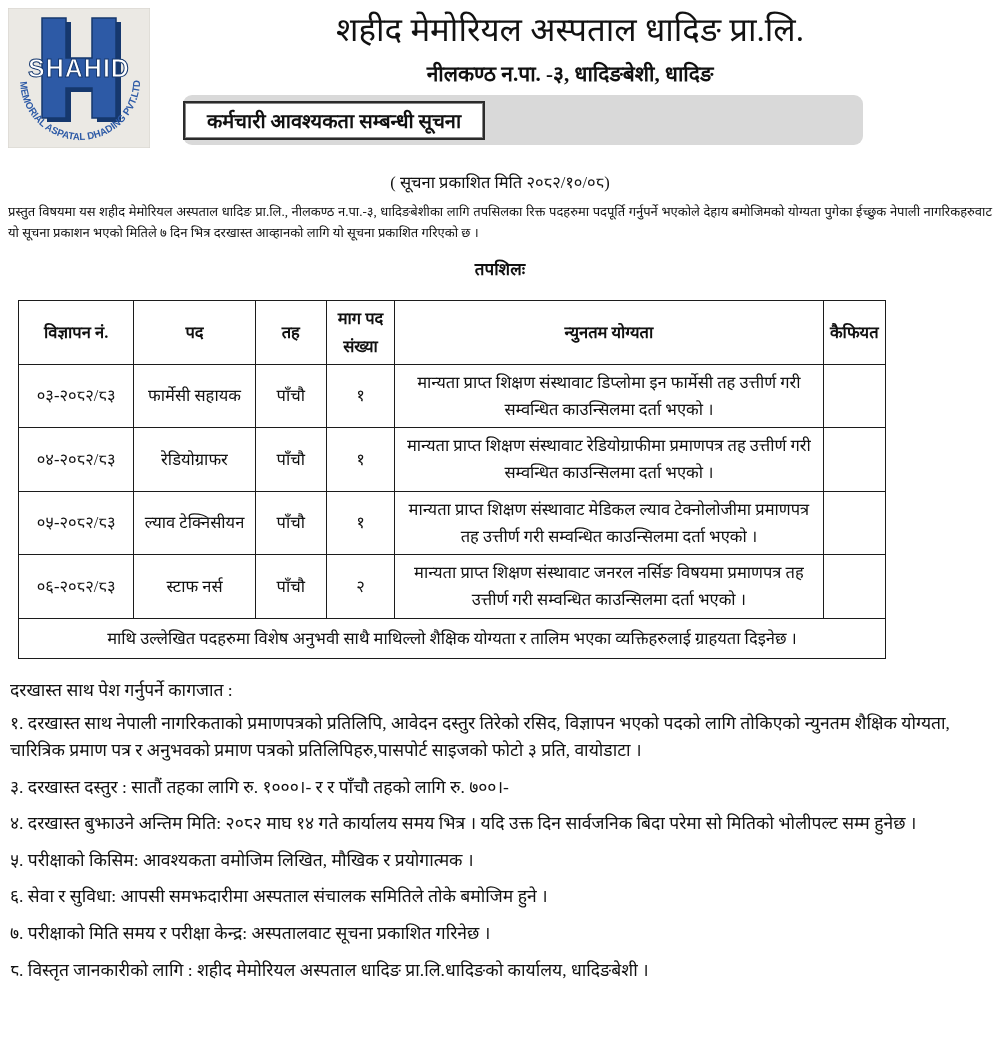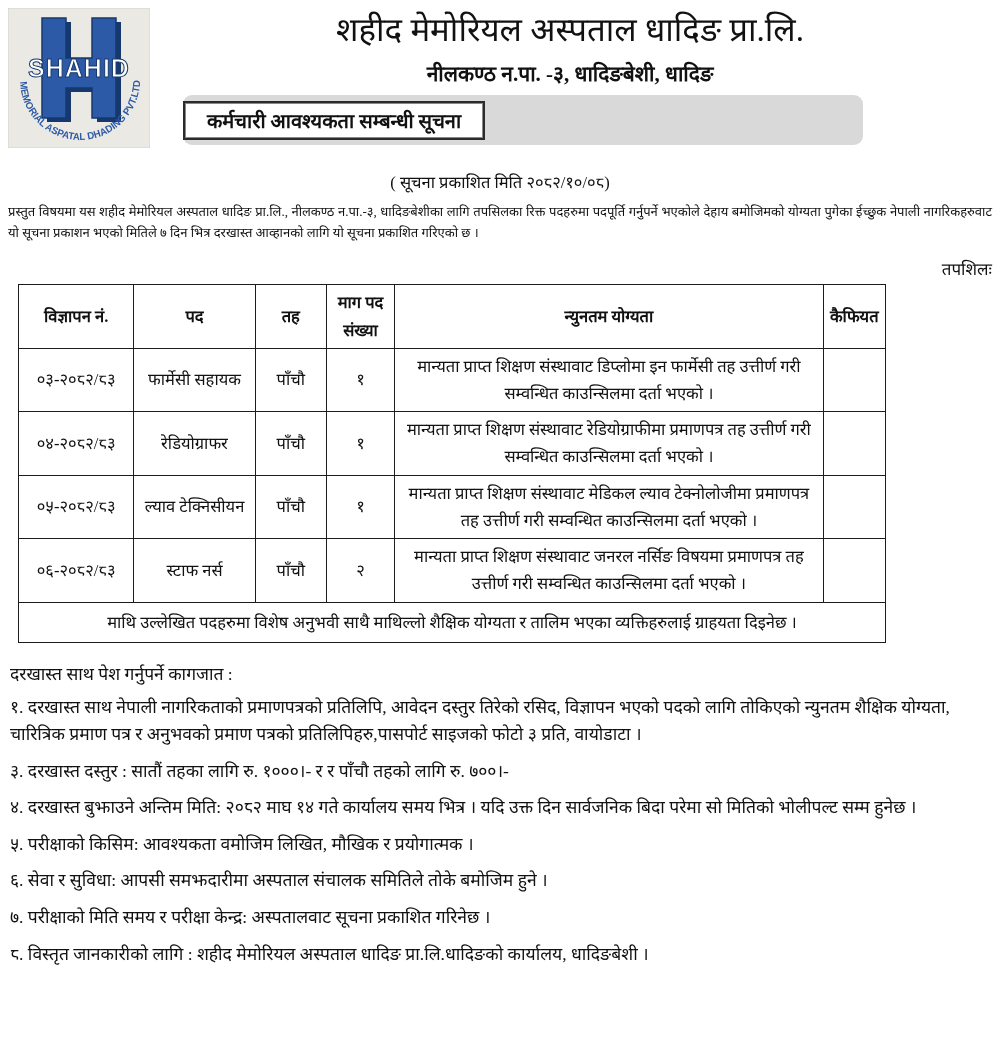--- a/index.html
+++ b/index.html
@@ -18,21 +18,21 @@
     width:680px;height:50px;margin-left:175px;background:#d9d9d9;border-radius:9px;
     display:flex;align-items:center;justify-content:flex-start;
   }
   .notice-box{
     background:#fff;border:2px solid #2b2b2b;padding:4px 22px;
     font-size:20px;font-weight:bold;box-shadow:0 0 0 1px #888 inset;
   }
   .pub-date{text-align:center;font-size:16.5px;margin:25px 0 8px;}
   
   .intro{font-size:13px;line-height:1.62;text-align:justify;margin:2px 0 14px;}
-  .tapasil{text-align:right;font-size:17px;margin:0 0 4px;}
+  .tapasil{text-align:center;font-size:17px;margin:0 0 20px;font-weight:bold;}
   
   table.vac{
     width:868px;margin:4px auto 0 10px;border-collapse:collapse;
     font-size:16.5px;
   }
   table.vac th,table.vac td{
     border:1.6px solid #1c1c1c;padding:4px 8px;line-height:1.65;vertical-align:middle;
   }
   table.vac th{font-weight:bold;text-align:center;padding:4px 4px;}
   table.vac td:nth-child(1),table.vac td:nth-child(2),

